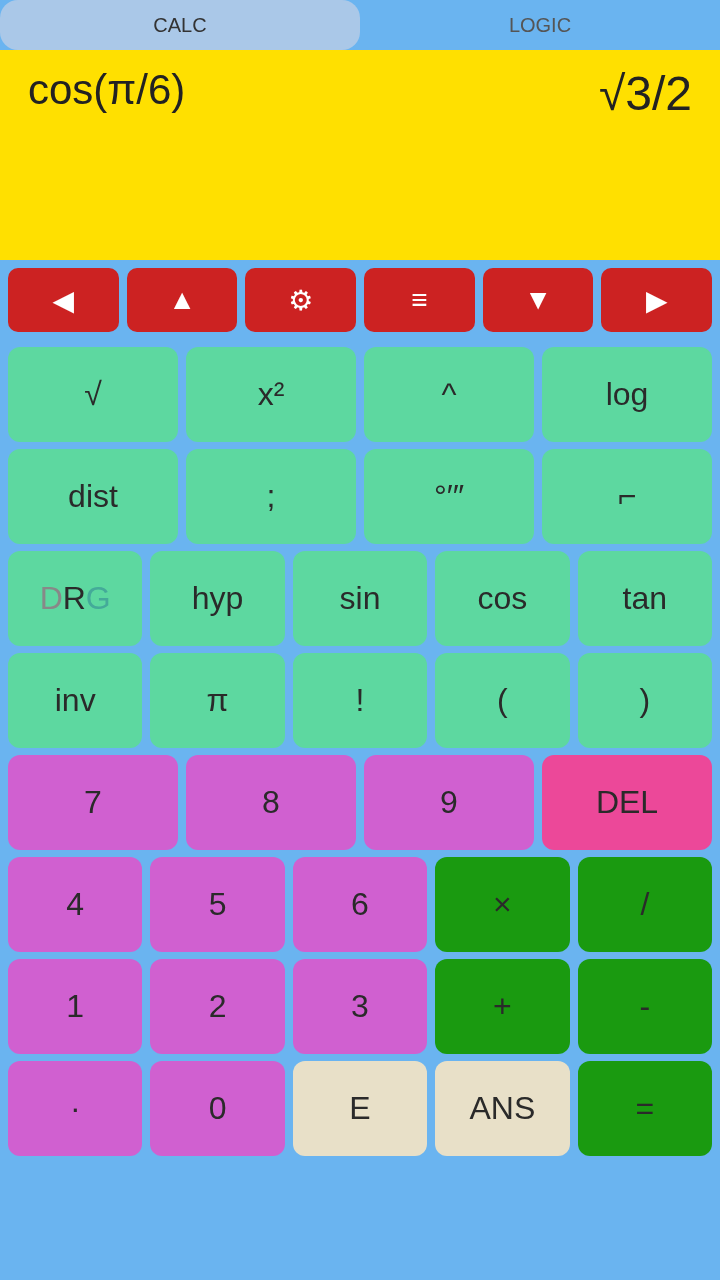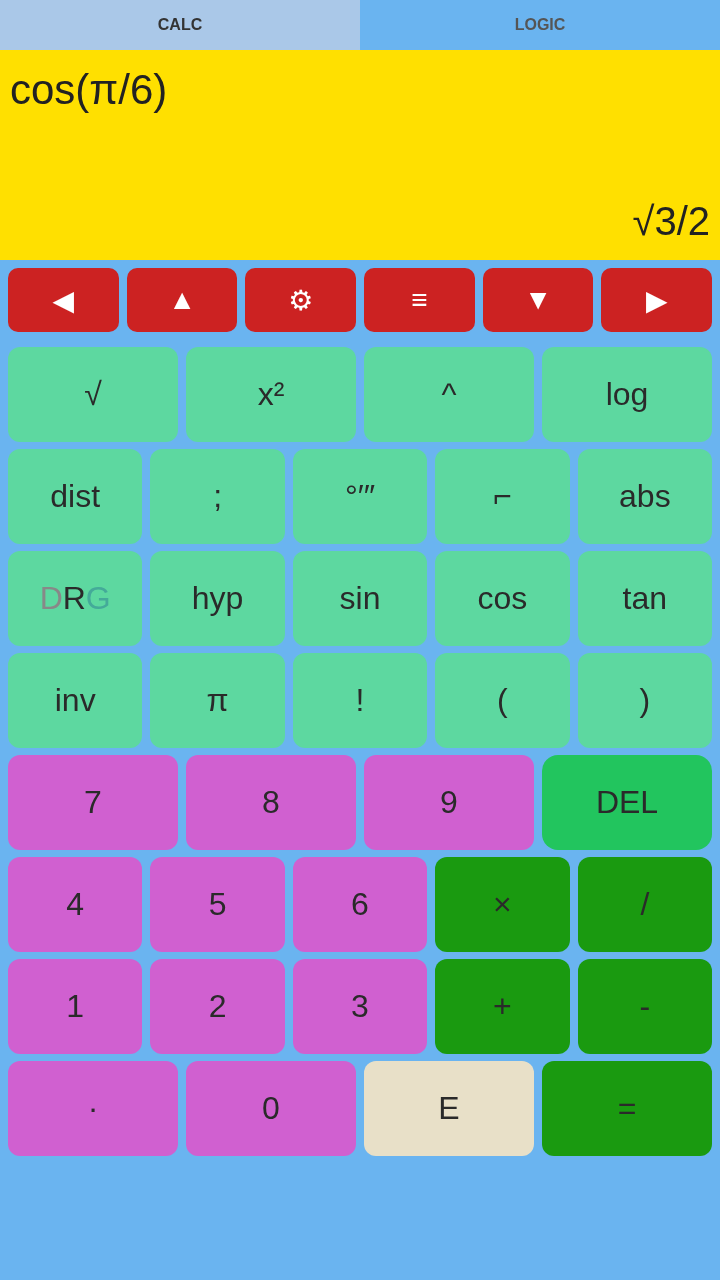--- a/index.html
+++ b/index.html
@@ -16,47 +16,47 @@
       display: flex;
       width: 720px;
       height: 50px;
       background: #6ab4f0;
     }
     .tab {
       flex: 1;
       display: flex;
       align-items: center;
       justify-content: center;
-      font-size: 16px;
-      font-weight: bold;
+      font-size: 20px;
+      font-weight: normal;
       color: #555;
       cursor: pointer;
+      border-radius: 18px;
     }
     .tab.active {
       background: #aac8e8;
       color: #333;
     }
 
     
     #display {
       width: 720px;
       height: 210px;
       background: #FFE000;
-      padding: 16px 10px;
-      display: flex;
-      flex-direction: column;
+      padding: 16px 28px;
+      display: flex;
       justify-content: space-between;
     }
     #display-input {
       font-size: 42px;
       color: #222;
       font-weight: normal;
     }
     #display-result {
-      font-size: 40px;
+      font-size: 48px;
       color: #222;
       text-align: right;
       font-weight: normal;
     }
 
     
     #nav-row {
       display: flex;
       width: 720px;
       height: 80px;
@@ -108,23 +108,22 @@
     }
     .btn-green-dark {
       background: #1a9a10;
       color: #2a2a2a;
     }
     .btn-beige {
       background: #e8e0c8;
       color: #2a2a2a;
     }
     .btn-light-blue {
-      background: #22c55e;
-      color: #2a2a2a;
-      border-radius: 16px;
+      background: #ec4899;
+      color: #2a2a2a;
     }
     .drg-btn {
       background: #5dd8a0;
       color: #888;
     }
     .drg-btn span.d { color: #888; }
     .drg-btn span.r { color: #2a2a2a; }
     .drg-btn span.g { color: #4a9; }
   </style>
 </head>
@@ -154,21 +153,20 @@
       <div class="btn btn-green">√</div>
       <div class="btn btn-green">x²</div>
       <div class="btn btn-green">^</div>
       <div class="btn btn-green">log</div>
     </div>
     <div class="btn-row">
       <div class="btn btn-green">dist</div>
       <div class="btn btn-green">;</div>
       <div class="btn btn-green">°′″</div>
       <div class="btn btn-green">⌐</div>
-      <div class="btn btn-green">abs</div>
     </div>
     <div class="btn-row">
       <div class="btn btn-green drg-btn">
         <span class="d">D</span>
         <span class="r">R</span>
         <span class="g">G</span>
       </div>
       <div class="btn btn-green">hyp</div>
       <div class="btn btn-green">sin</div>
       <div class="btn btn-green">cos</div>
@@ -198,15 +196,16 @@
       <div class="btn btn-purple">1</div>
       <div class="btn btn-purple">2</div>
       <div class="btn btn-purple">3</div>
       <div class="btn btn-green-dark">+</div>
       <div class="btn btn-green-dark">-</div>
     </div>
     <div class="btn-row">
       <div class="btn btn-purple">·</div>
       <div class="btn btn-purple">0</div>
       <div class="btn btn-beige">E</div>
+      <div class="btn btn-beige">ANS</div>
       <div class="btn btn-green-dark">=</div>
     </div>
   </div>
 
 </body></html>

